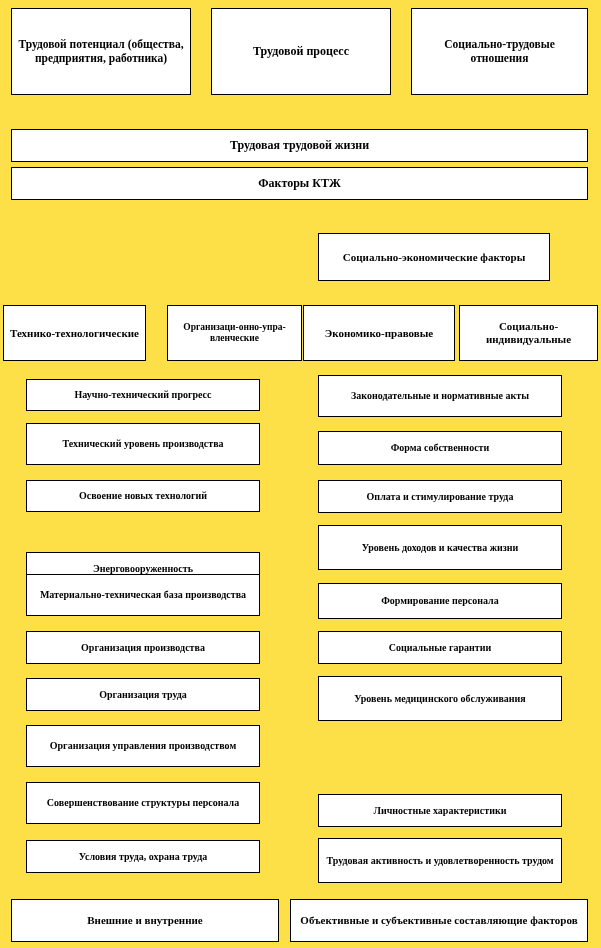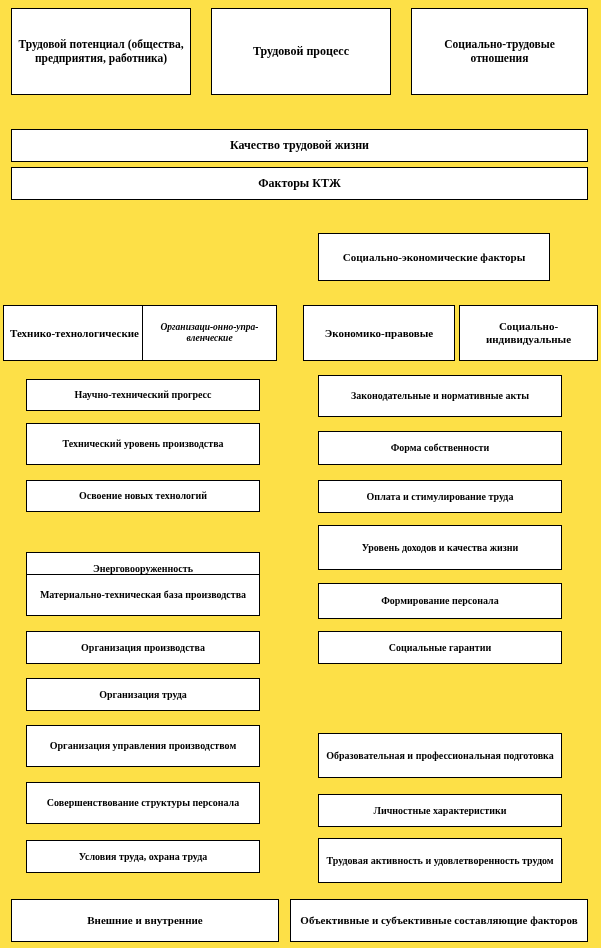--- a/index.html
+++ b/index.html
@@ -54,34 +54,34 @@
     <span>Трудовой потенциал (общества, предприятия, работника)</span>
   </div>
   <div class="box t12" style="left:211px; top:8px; width:180px; height:87px;">
     <span>Трудовой процесс</span>
   </div>
   <div class="box t115" style="left:411px; top:8px; width:177px; height:87px;">
     <span>Социально-трудовые отношения</span>
   </div>
 
   <div class="box t12" style="left:11px; top:129px; width:577px; height:33px;">
-    <span>Качество трудовой жизни</span>
+    <span>Трудовая трудовой жизни</span>
   </div>
   <div class="box t12" style="left:11px; top:167px; width:577px; height:33px;">
     <span>Факторы КТЖ</span>
   </div>
 
   <div class="box t11" style="left:318px; top:233px; width:232px; height:48px;">
     <span>Социально-экономические факторы</span>
   </div>
 
   <div class="box t11" style="left:3px; top:305px; width:143px; height:56px;">
     <span>Технико-технологические</span>
   </div>
-  <div class="box t95" style="left:142px; top:305px; width:135px; height:56px;font-style:italic;">
+  <div class="box t95" style="left:167px; top:305px; width:135px; height:56px;">
     <span>Организаци-онно-упра-вленческие</span>
   </div>
   <div class="box t11" style="left:303px; top:305px; width:152px; height:56px;">
     <span>Экономико-правовые</span>
   </div>
   <div class="box t11" style="left:459px; top:305px; width:139px; height:56px;">
     <span>Социально-индивидуальные</span>
   </div>
 
   <div class="box t10" style="left:26px; top:379px; width:234px; height:32px;">
@@ -126,22 +126,22 @@
   </div>
   <div class="box t10" style="left:318px; top:525px; width:244px; height:45px;">
     <span>Уровень доходов и качества жизни</span>
   </div>
   <div class="box t10" style="left:318px; top:583px; width:244px; height:36px;">
     <span>Формирование персонала</span>
   </div>
   <div class="box t10" style="left:318px; top:631px; width:244px; height:33px;">
     <span>Социальные гарантии</span>
   </div>
-  <div class="box t10" style="left:318px; top:733px; width:244px; height:45px;">
-    <span>Образовательная и профессиональная подготовка</span>
+  <div class="box t10" style="left:318px; top:676px; width:244px; height:45px;">
+    <span>Уровень медицинского обслуживания</span>
   </div>
   <div class="box t10" style="left:318px; top:794px; width:244px; height:33px;">
     <span>Личностные характеристики</span>
   </div>
   <div class="box t10" style="left:318px; top:838px; width:244px; height:45px;">
     <span>Трудовая активность и удовлетворенность трудом</span>
   </div>
 
   <div class="box t11" style="left:11px; top:899px; width:268px; height:43px;">
     <span>Внешние и внутренние</span>

